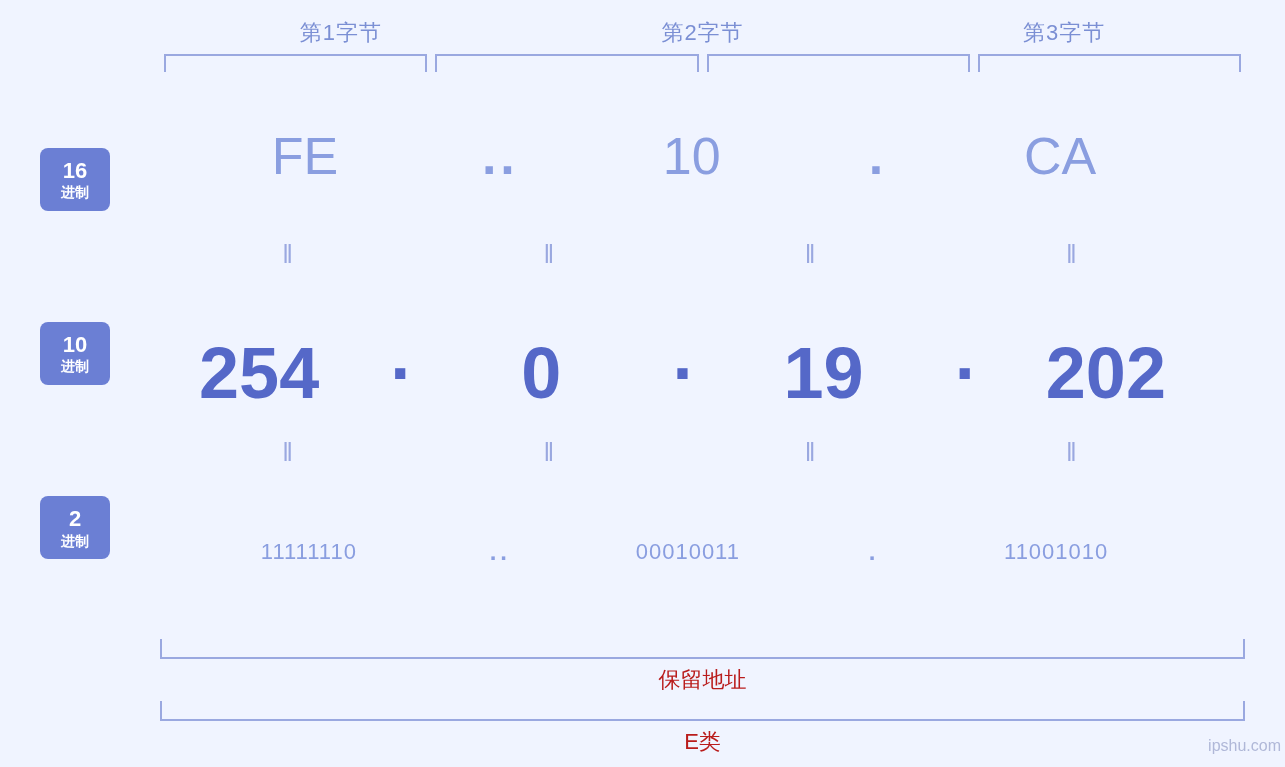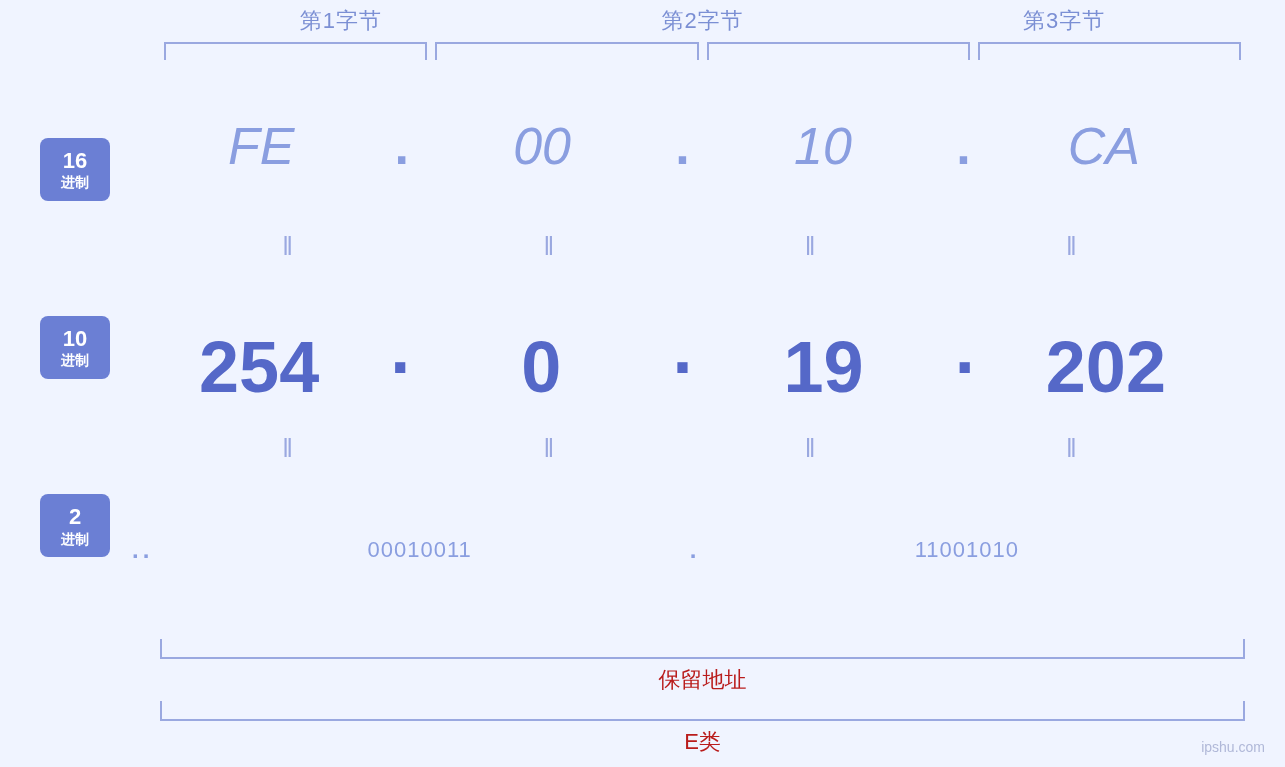--- a/index.html
+++ b/index.html
@@ -20,21 +20,21 @@
       display: flex;
       flex-direction: column;
       padding: 0 0 0 0;
     }
 
     
     .header-row {
       display: flex;
       justify-content: space-between;
       align-items: center;
-      padding: 6px 0 0 0;
+      padding: 18px 0 0 0;
       margin-left: 160px;
       margin-right: 40px;
     }
 
     .byte-header {
       flex: 1;
       text-align: center;
       color: #7b8fd4;
       font-size: 22px;
       font-weight: 400;
@@ -108,21 +108,20 @@
       font-size: 40px;
       font-weight: 700;
       padding: 0 2px;
     }
 
     
     .hex-row .cell-value {
       font-size: 52px;
       font-weight: 400;
       color: #8a9ee0;
-      font-style: italic;
     }
 
     .hex-row .dot-separator {
       font-size: 52px;
       color: #8a9ee0;
     }
 
     
     .decimal-row .cell-value {
       font-size: 72px;
@@ -163,23 +162,23 @@
       text-align: center;
       color: #b91c1c;
       font-size: 22px;
       padding: 6px 0;
     }
 
     
     .watermark {
       position: absolute;
       bottom: 12px;
-      right: 20px;
+      right: 4px;
       color: #b0b8d8;
-      font-size: 14px;
+      font-size: 16px;
     }
 
     
     .full-bracket {
       border-bottom: 2px solid #9aa8e0;
       border-left: 2px solid #9aa8e0;
       border-right: 2px solid #9aa8e0;
       height: 20px;
     }
   </style>
@@ -216,21 +215,20 @@
         <span class="base-num">2</span>
         <span class="base-label">进制</span>
       </div>
     </div>
 
     <div style="flex:1; display:flex; flex-direction:column; padding-right:50px;">
 
       <div class="data-row hex-row">
         <div class="cell-value">FE</div>
         <div class="dot-separator">.</div>
-        <div class="cell-value">00</div>
         <div class="dot-separator">.</div>
         <div class="cell-value">10</div>
         <div class="dot-separator">.</div>
         <div class="cell-value">CA</div>
       </div>
 
       <div style="display:flex; justify-content:space-around; padding:0 30px;">
         <div style="flex:1;text-align:center;color:#9aa8e0;font-size:26px;letter-spacing:6px;">‖</div>
         <div style="flex:1;text-align:center;color:#9aa8e0;font-size:26px;letter-spacing:6px;">‖</div>
         <div style="flex:1;text-align:center;color:#9aa8e0;font-size:26px;letter-spacing:6px;">‖</div>
@@ -248,20 +246,21 @@
       </div>
 
       <div style="display:flex; justify-content:space-around; padding:0 30px;">
         <div style="flex:1;text-align:center;color:#9aa8e0;font-size:26px;letter-spacing:6px;">‖</div>
         <div style="flex:1;text-align:center;color:#9aa8e0;font-size:26px;letter-spacing:6px;">‖</div>
         <div style="flex:1;text-align:center;color:#9aa8e0;font-size:26px;letter-spacing:6px;">‖</div>
         <div style="flex:1;text-align:center;color:#9aa8e0;font-size:26px;letter-spacing:6px;">‖</div>
       </div>
 
       <div class="data-row binary-row">
+        <div class="cell-value">11111110</div>
         <div class="dot-separator" style="font-size:24px;">.</div>
         <div class="dot-separator" style="font-size:24px;">.</div>
         <div class="cell-value">00010011</div>
         <div class="dot-separator" style="font-size:24px;">.</div>
         <div class="cell-value">11001010</div>
       </div>
 
     </div>
   </div>
 

